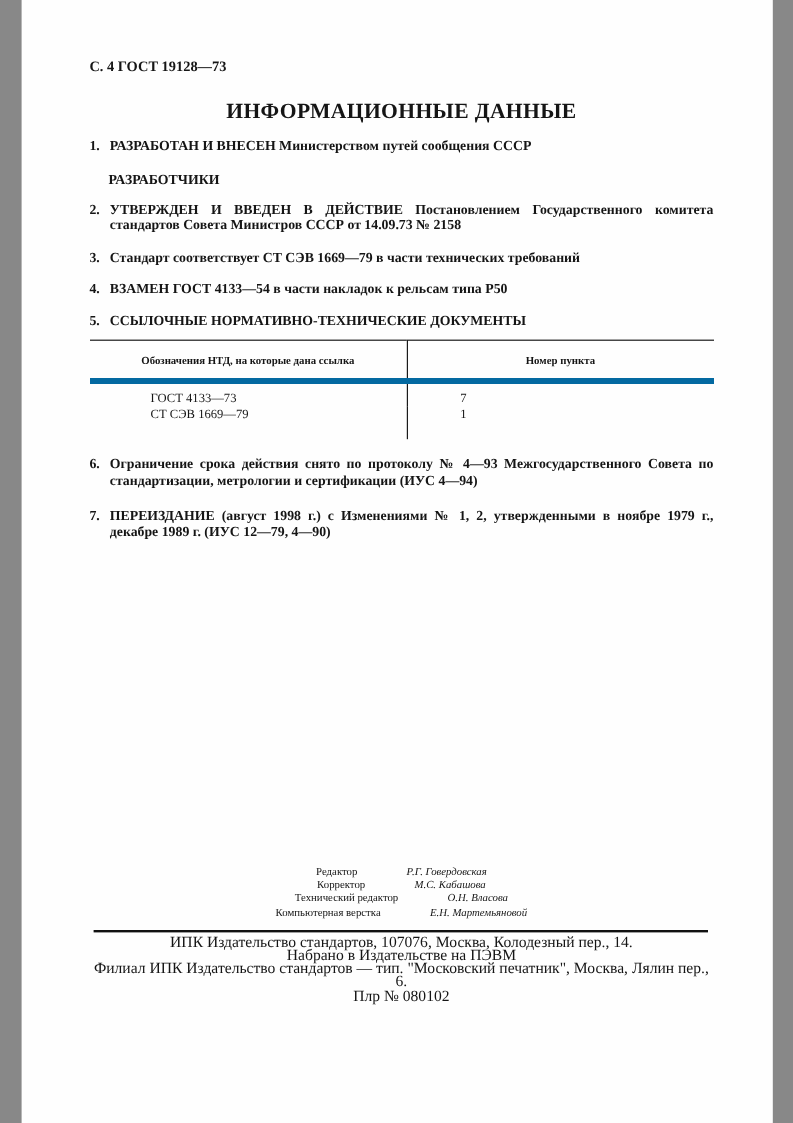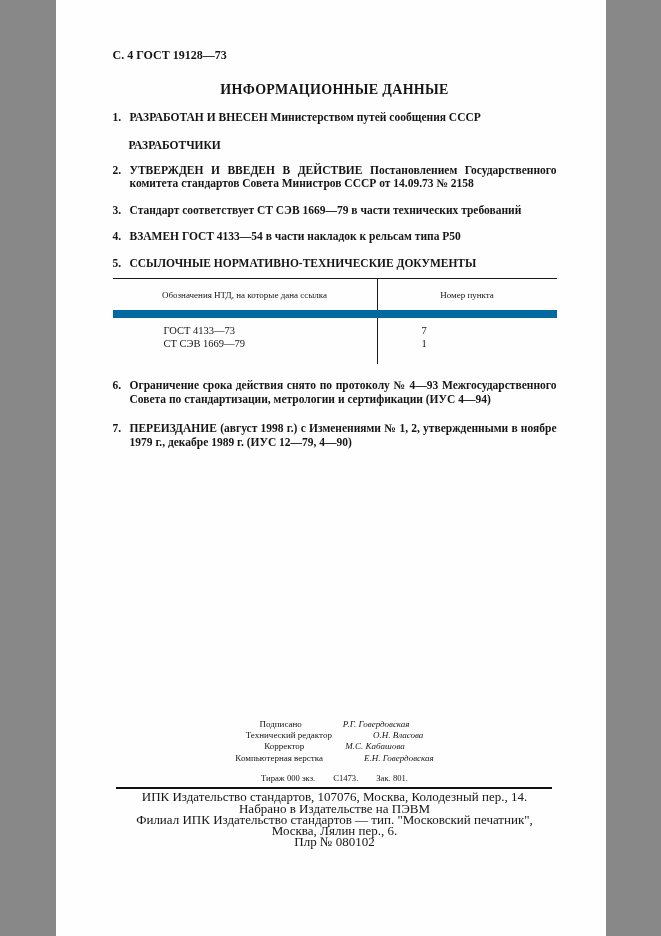--- a/index.html
+++ b/index.html
@@ -1,31 +1,31 @@
 <!DOCTYPE html>
 <html><head>
 <meta charset="utf-8">
 <style>
   html,body { margin:0; padding:0; background:#888; }
   .page {
     position:relative;
-    width:550px; height:936px;
+    width:626px; height:936px;
     margin:0 auto;
     background:#fefefe;
     color:#151515;
     font-family:"Liberation Serif", serif;
     box-sizing:border-box;
     padding:48px 49px 0 57px;
     overflow:hidden;
   }
   .page-header {
     font-size:12px; font-weight:bold; line-height:14px;
   }
   .doc-title {
-    text-align:center; font-weight:bold; font-size:14px;
+    text-align:center; font-weight:bold; font-size:18px;
     margin-top:20px; letter-spacing:.3px;
   }
   .item {
     display:flex; margin-top:13px;
     font-size:11.5px; font-weight:bold; line-height:13.5px;
   }
   .item .num { width:17px; flex:0 0 17px; }
   .item .item-text { flex:1; text-align:justify; }
   .subheading {
     margin:14px 0 0 16px;
@@ -34,23 +34,23 @@
   .developers {
     margin:11px 0 0 26px;
     font-size:11px; line-height:13.5px; text-align:justify;
   }
   .developers .b { font-weight:bold; }
   .ref-table {
     width:100%; border-collapse:collapse; margin-top:8px;
     border-top:1px solid #1a1a1a;
   }
   .ref-table th {
-    font-weight:normal; font-size:9px; line-height:11px;
+    font-weight:bold; font-size:9px; line-height:11px;
     padding:11px 4px 9px; text-align:center;
-    border-bottom:8px solid #0369a1;
+    border-bottom:5px solid #0369a1;
   }
   .ref-table .col1 { width:256px; }
   .ref-table th.col1, .ref-table td.cell-ntd { border-right:1px solid #1a1a1a; }
   .ref-table td {
     font-size:10.5px; line-height:13px; padding:0;
   }
   .ref-table td.cell-ntd { padding-left:51px; }
   .ref-table td.cell-punkt { padding-left:44px; }
   .ref-table tr.first td { padding-top:6px; }
   .ref-table tr.last td { padding-bottom:14px; }
@@ -133,30 +133,27 @@
   </div>
 
   <div class="item" style="margin-top:16px;">
     <span class="num">7.</span>
     <div class="item-text">ПЕРЕИЗДАНИЕ (август 1998 г.) с Изменениями № 1, 2, утвержденными в ноябре 1979 г., декабре 1989 г. (ИУС 12—79, 4—90)</div>
   </div>
 
   <div class="spacer"></div>
 
   <div class="credits">
-    <div><span>Подписано</span><span class="name">Р.Г. Говердовская</span></div>
+    <div><span>Редактор</span><span class="name">Р.Г. Говердовская</span></div>
+    <div><span>Корректор</span><span class="name">М.С. Кабашова</span></div>
     <div><span>Технический редактор</span><span class="name">О.Н. Власова</span></div>
-    <div><span>Корректор</span><span class="name">М.С. Кабашова</span></div>
-    <div><span>Компьютерная верстка</span><span class="name">Е.Н. Говердовская</span></div>
+    <div><span>Компьютерная верстка</span><span class="name">Е.Н. Мартемьяновой</span></div>
   </div>
 
   <div class="imprint">
-    <div class="imprint-parts">
-      <span>Тираж 000 экз.</span><span>С1473.</span><span>Зак. 801.</span>
-    </div>
   </div>
 
   <hr class="footer-rule">
 
   <div class="colophon">
     <div>ИПК Издательство стандартов, 107076, Москва, Колодезный пер., 14.</div>
     <div>Набрано в Издательстве на ПЭВМ</div>
     <div>Филиал ИПК Издательство стандартов — тип. "Московский печатник", Москва, Лялин пер., 6.</div>
     <div>Плр № 080102</div>
   </div>

